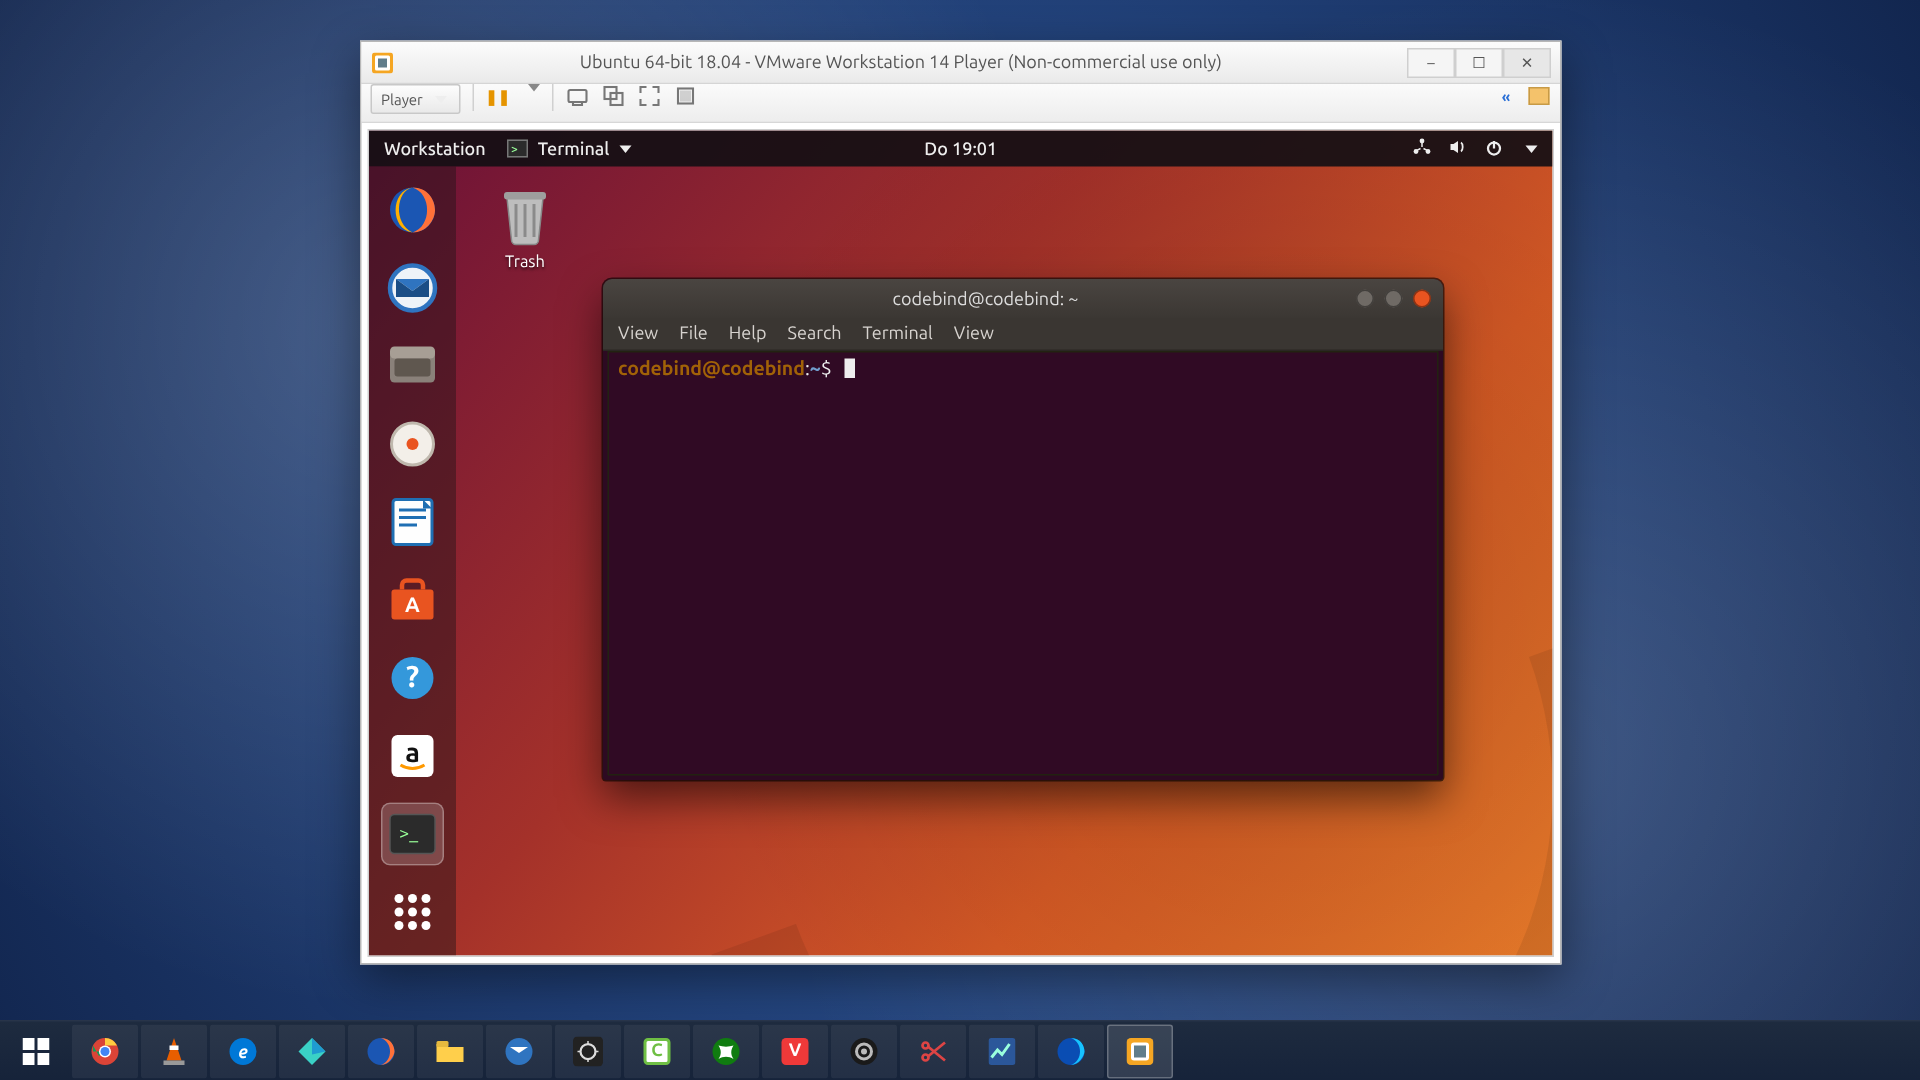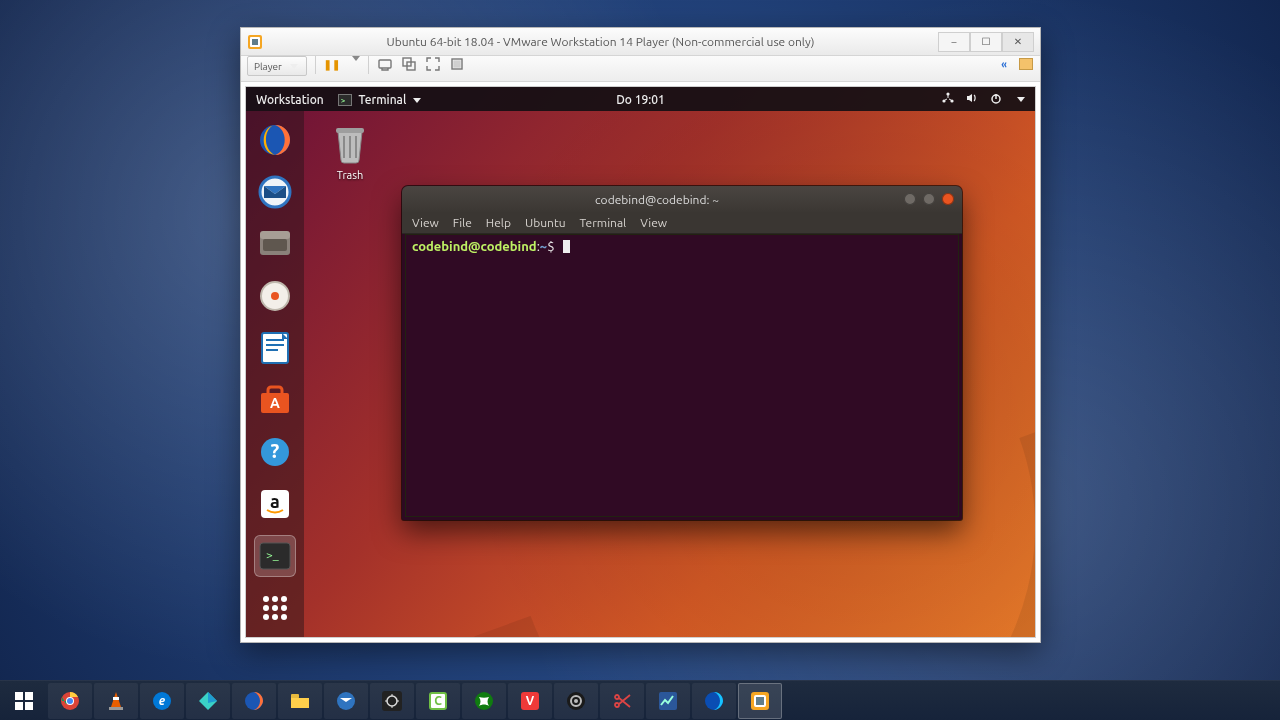--- a/index.html
+++ b/index.html
@@ -132,21 +132,21 @@
     display:flex; align-items:center; gap:14px; padding:0 10px;
     border-bottom:1px solid #2a2623;
   }
   #term-body {
     position:absolute; left:3px; right:3px; top:48px; bottom:3px;
     background:#300a24;
     font-family: "Ubuntu Mono", Menlo, Consolas, monospace;
     font-size:13px; color:#eee; padding:4px 6px;
     border:1px solid #221;
   }
-  .ps-user { color:#bef264; font-weight:bold; }
+  .ps-user { color:#a16207; font-weight:bold; }
   .ps-path { color:#729fcf; font-weight:bold; }
   .cursor { display:inline-block; width:7px; height:13px; background:#eee; margin-left:1px; vertical-align:-2px;}
 </style>
 </head>
 <body>
 
 <div id="host-desktop">
 
   <div id="vmware-window">
 
@@ -342,21 +342,21 @@
           <div class="traffic">
             <span class="c"></span>
             <span class="c"></span>
             <span class="c close"></span>
           </div>
         </div>
         <div id="term-menubar">
           <span>View</span>
           <span>File</span>
           <span>Help</span>
-          <span>Ubuntu</span>
+          <span>Search</span>
           <span>Terminal</span>
           <span>View</span>
         </div>
         <div id="term-body">
           <span class="ps-user">codebind@codebind</span><span style="color:#eee">:</span><span class="ps-path">~</span><span>$</span> <span class="cursor"></span>
         </div>
       </div>
 
     </div>
   </div>

